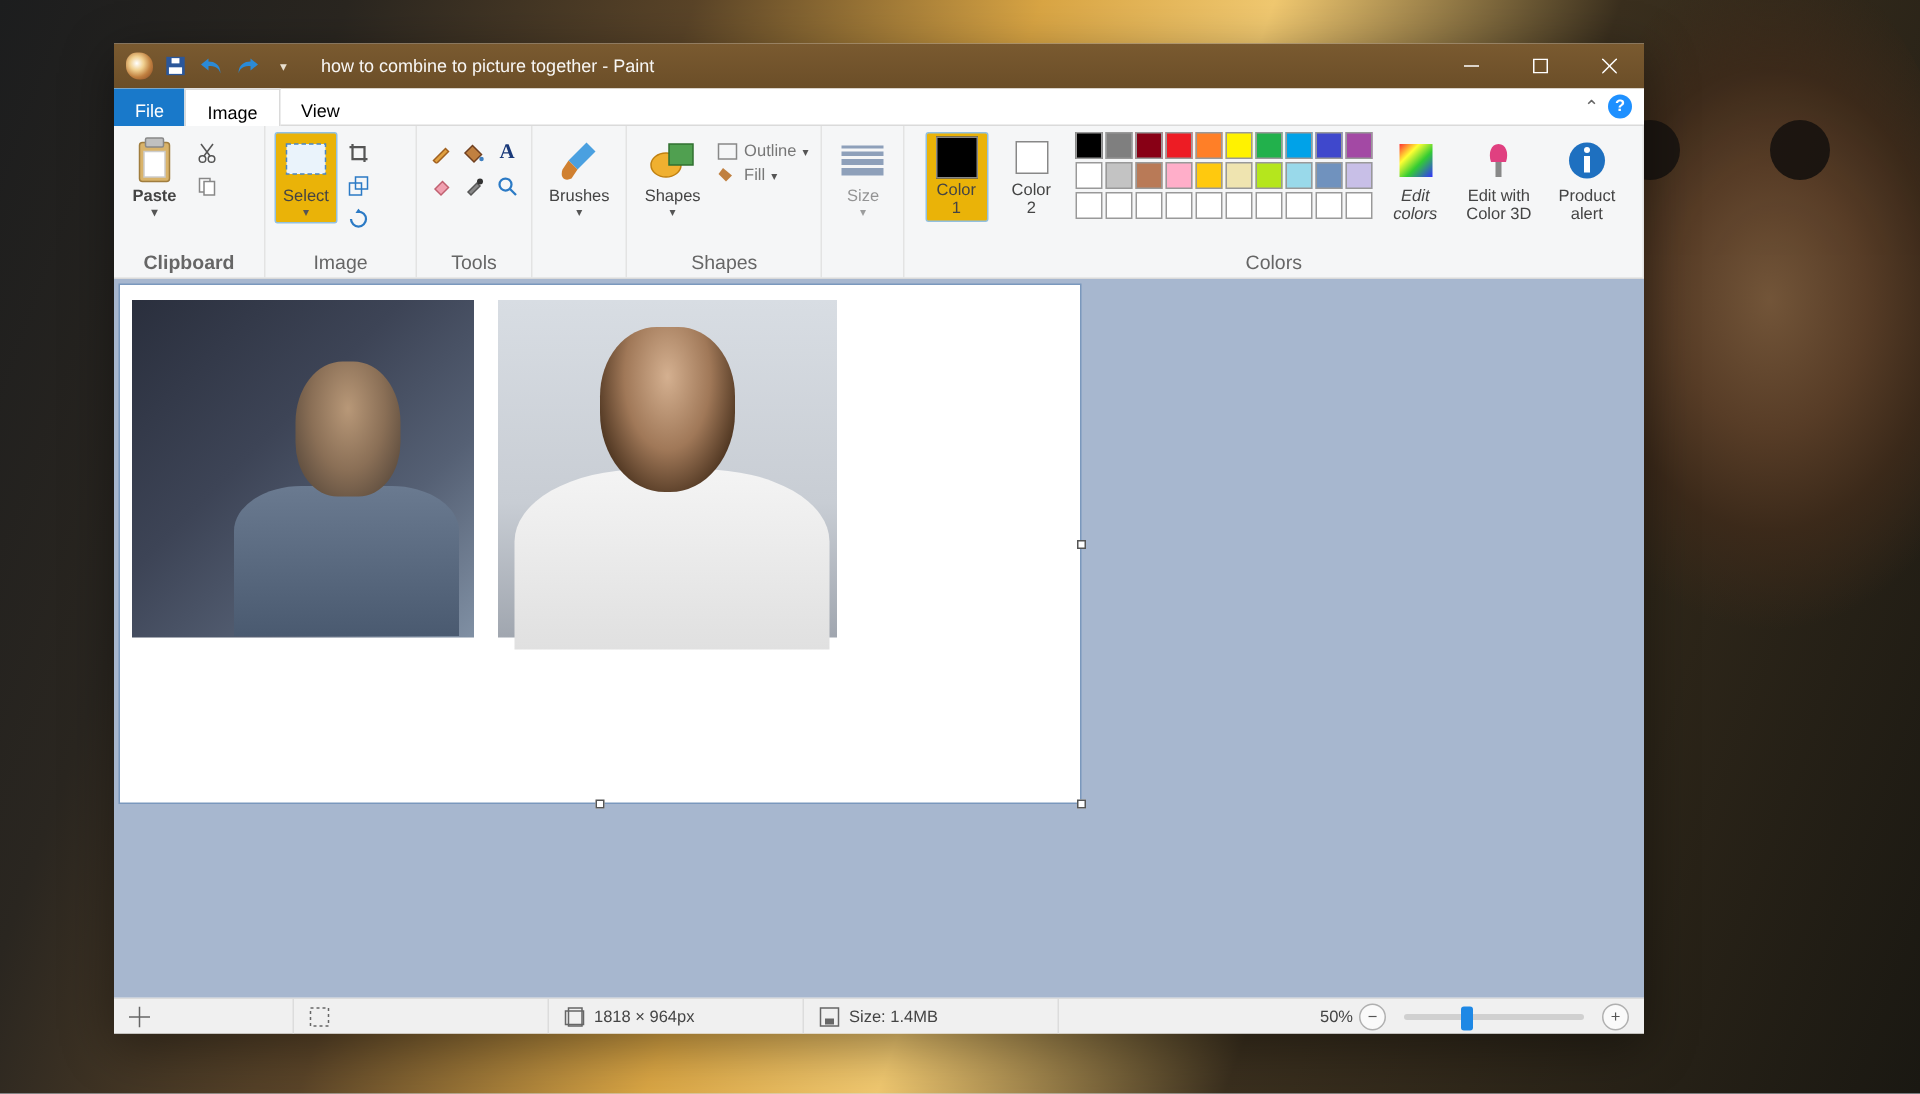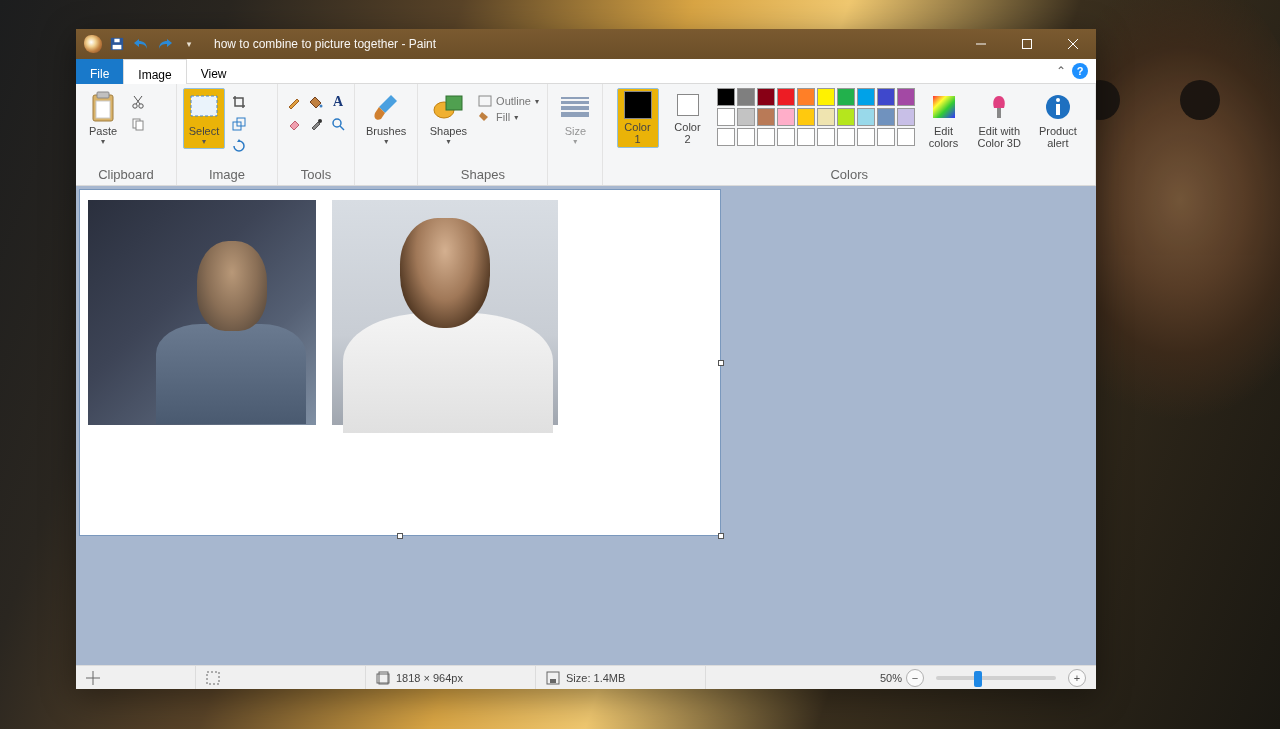--- a/index.html
+++ b/index.html
@@ -132,21 +132,21 @@
     <div class="tab active">Image</div>
     <div class="tab">View</div>
     <div class="tabs-right">
       <span style="font-size:12px;">⌃</span>
       <span class="help-badge">?</span>
     </div>
   </div>
 
   <div class="ribbon">
 
-    <div class="group" style="min-width:72px;">
+    <div class="group" style="min-width:72px;font-weight:bold;">
       <div class="group-body">
         <div class="big-btn">
           <div class="big-icon">
               <svg width="28" height="32" viewBox="0 0 28 32">
                 <rect x="4" y="4" width="20" height="26" rx="2" fill="#d9b36a" stroke="#a07d3e"></rect>
                 <rect x="8" y="1" width="12" height="6" rx="1" fill="#c0c0c0" stroke="#888"></rect>
                 <rect x="7" y="10" width="14" height="17" fill="#fff" stroke="#ccc"></rect>
               </svg>
             </div>
           <span class="lbl">Paste</span>
@@ -365,21 +365,21 @@
                   <linearGradient id="rb" x1="0" y1="0" x2="1" y2="1">
                     <stop offset="0" stop-color="#f33"></stop>
                     <stop offset=".3" stop-color="#ff3"></stop>
                     <stop offset=".6" stop-color="#3c3"></stop>
                     <stop offset="1" stop-color="#33f"></stop>
                   </linearGradient>
                 </defs>
                 <rect x="2" y="2" width="22" height="22" fill="url(#rb)"></rect>
               </svg>
             </div>
-          <span class="lbl" style="white-space:pre-line;">Edit
+          <span class="lbl" style="white-space:pre-line;font-style:italic;">Edit
 colors</span>
         </div>
         <div class="big-btn">
           <div class="big-icon">
               <svg width="26" height="30">
                 <path d="M13 4 C8 4 6 10 8 16 L18 16 C20 10 18 4 13 4 Z" fill="#e04080"></path>
                 <rect x="11" y="16" width="4" height="10" fill="#888"></rect>
               </svg>
             </div>
           <span class="lbl" style="white-space:pre-line;">Edit with

